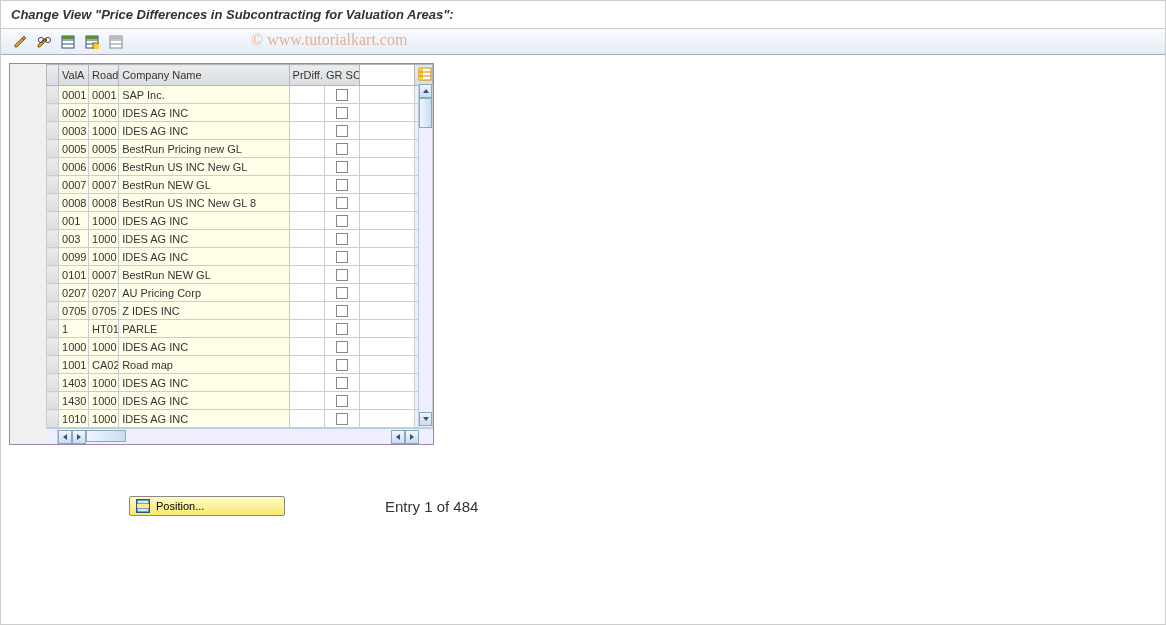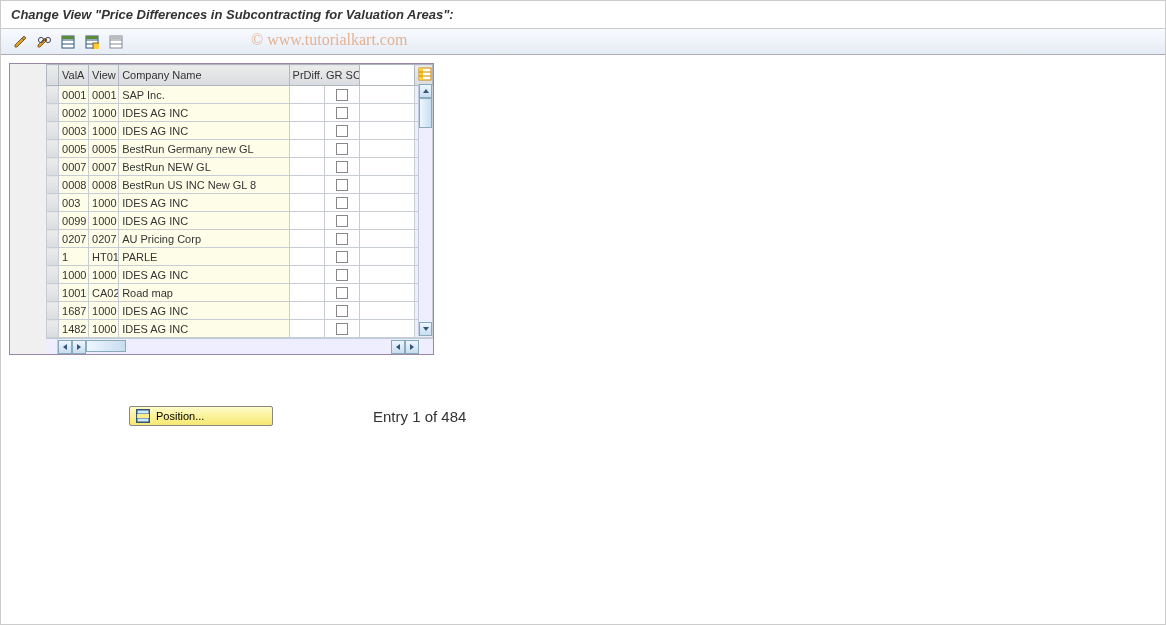--- a/index.html
+++ b/index.html
@@ -144,21 +144,21 @@
     .position-btn {
       display: inline-flex;
       align-items: center;
       gap: 6px;
       border: 1px solid #888;
       background: linear-gradient(180deg,#fefcc8 0,#f8e870 100%);
       padding: 2px 30px 2px 6px;
       cursor: pointer;
       font-size: 11px;
       border-radius: 2px;
-      width: 144px;
+      width: 156px;
       justify-content: flex-start;
     }
     .position-btn .icon {width:14px;height:14px;border:1px solid #357;background:#cde;}
     .cfg-icon { width:14px;height:14px;display:inline-block;}
     .cfg-icon svg { width:14px;height:14px;}
     .entry-label{font-size:15px;color:#333;}
   </style>
 </head>
 <body>
 
@@ -209,21 +209,21 @@
     <span class="watermark">© www.tutorialkart.com</span>
   </div>
 
   <div class="content-area">
     <div class="table-wrapper">
       <table class="table">
         <thead>
           <tr>
             <th class="row-handle"></th>
             <th class="col-vala">ValA</th>
-            <th class="col-cocd">View</th>
+            <th class="col-cocd">Road</th>
             <th class="col-cname">Company Name</th>
             <th class="col-prdiff" colspan="2">PrDiff. GR SC</th>
             <th class="col-pad"></th>
             <th class="col-cfg">
               <span class="cfg-icon">
                 <svg>
                     <rect x="1" y="1" width="12" height="12" fill="#fff" stroke="#cc8800"></rect>
                     <rect x="1" y="1" width="4" height="12" fill="#ffcc33"></rect>
                     <line x1="1" y1="5" x2="13" y2="5" stroke="#cc8800"></line>
                     <line x1="1" y1="9" x2="13" y2="9" stroke="#cc8800"></line>
@@ -260,21 +260,31 @@
               <td class="col-cname">IDES AG INC</td>
               <td class="col-prdiff" style="background:#fff"></td>
               <td class="col-chk"><span class="chk"></span></td>
               <td class="col-pad"></td>
               <td class="col-cfg" style="background:#eef"></td>
             </tr>
             <tr>
               <td class="row-handle"></td>
               <td class="col-vala">0005</td>
               <td class="col-cocd">0005</td>
-              <td class="col-cname">BestRun Germany new GL</td>
+              <td class="col-cname">BestRun Pricing new GL</td>
+              <td class="col-prdiff" style="background:#fff"></td>
+              <td class="col-chk"><span class="chk"></span></td>
+              <td class="col-pad"></td>
+              <td class="col-cfg" style="background:#eef"></td>
+            </tr>
+            <tr>
+              <td class="row-handle"></td>
+              <td class="col-vala">0006</td>
+              <td class="col-cocd">0006</td>
+              <td class="col-cname">BestRun US INC New GL</td>
               <td class="col-prdiff" style="background:#fff"></td>
               <td class="col-chk"><span class="chk"></span></td>
               <td class="col-pad"></td>
               <td class="col-cfg" style="background:#eef"></td>
             </tr>
             <tr>
               <td class="row-handle"></td>
               <td class="col-vala">0007</td>
               <td class="col-cocd">0007</td>
               <td class="col-cname">BestRun NEW GL</td>
@@ -288,50 +298,80 @@
               <td class="col-vala">0008</td>
               <td class="col-cocd">0008</td>
               <td class="col-cname">BestRun US INC New GL 8</td>
               <td class="col-prdiff" style="background:#fff"></td>
               <td class="col-chk"><span class="chk"></span></td>
               <td class="col-pad"></td>
               <td class="col-cfg" style="background:#eef"></td>
             </tr>
             <tr>
               <td class="row-handle"></td>
+              <td class="col-vala">001</td>
+              <td class="col-cocd">1000</td>
+              <td class="col-cname">IDES AG INC</td>
+              <td class="col-prdiff" style="background:#fff"></td>
+              <td class="col-chk"><span class="chk"></span></td>
+              <td class="col-pad"></td>
+              <td class="col-cfg" style="background:#eef"></td>
+            </tr>
+            <tr>
+              <td class="row-handle"></td>
               <td class="col-vala">003</td>
               <td class="col-cocd">1000</td>
               <td class="col-cname">IDES AG INC</td>
               <td class="col-prdiff" style="background:#fff"></td>
               <td class="col-chk"><span class="chk"></span></td>
               <td class="col-pad"></td>
               <td class="col-cfg" style="background:#eef"></td>
             </tr>
             <tr>
               <td class="row-handle"></td>
               <td class="col-vala">0099</td>
               <td class="col-cocd">1000</td>
               <td class="col-cname">IDES AG INC</td>
+              <td class="col-prdiff" style="background:#fff"></td>
+              <td class="col-chk"><span class="chk"></span></td>
+              <td class="col-pad"></td>
+              <td class="col-cfg" style="background:#eef"></td>
+            </tr>
+            <tr>
+              <td class="row-handle"></td>
+              <td class="col-vala">0101</td>
+              <td class="col-cocd">0007</td>
+              <td class="col-cname">BestRun NEW GL</td>
               <td class="col-prdiff" style="background:#fff"></td>
               <td class="col-chk"><span class="chk"></span></td>
               <td class="col-pad"></td>
               <td class="col-cfg" style="background:#eef"></td>
             </tr>
             <tr>
               <td class="row-handle"></td>
               <td class="col-vala">0207</td>
               <td class="col-cocd">0207</td>
               <td class="col-cname">AU Pricing Corp</td>
               <td class="col-prdiff" style="background:#fff"></td>
               <td class="col-chk"><span class="chk"></span></td>
               <td class="col-pad"></td>
               <td class="col-cfg" style="background:#eef"></td>
             </tr>
             <tr>
               <td class="row-handle"></td>
+              <td class="col-vala">0705</td>
+              <td class="col-cocd">0705</td>
+              <td class="col-cname">Z IDES INC</td>
+              <td class="col-prdiff" style="background:#fff"></td>
+              <td class="col-chk"><span class="chk"></span></td>
+              <td class="col-pad"></td>
+              <td class="col-cfg" style="background:#eef"></td>
+            </tr>
+            <tr>
+              <td class="row-handle"></td>
               <td class="col-vala">1</td>
               <td class="col-cocd">HT01</td>
               <td class="col-cname">PARLE</td>
               <td class="col-prdiff" style="background:#fff"></td>
               <td class="col-chk"><span class="chk"></span></td>
               <td class="col-pad"></td>
               <td class="col-cfg" style="background:#eef"></td>
             </tr>
             <tr>
               <td class="row-handle"></td>
@@ -348,31 +388,41 @@
               <td class="col-vala">1001</td>
               <td class="col-cocd">CA02</td>
               <td class="col-cname">Road map</td>
               <td class="col-prdiff" style="background:#fff"></td>
               <td class="col-chk"><span class="chk"></span></td>
               <td class="col-pad"></td>
               <td class="col-cfg" style="background:#eef"></td>
             </tr>
             <tr>
               <td class="row-handle"></td>
-              <td class="col-vala">1687</td>
-              <td class="col-cocd">1000</td>
-              <td class="col-cname">IDES AG INC</td>
-              <td class="col-prdiff" style="background:#fff"></td>
-              <td class="col-chk"><span class="chk"></span></td>
-              <td class="col-pad"></td>
-              <td class="col-cfg" style="background:#eef"></td>
-            </tr>
-            <tr>
-              <td class="row-handle"></td>
-              <td class="col-vala">1482</td>
+              <td class="col-vala">1403</td>
+              <td class="col-cocd">1000</td>
+              <td class="col-cname">IDES AG INC</td>
+              <td class="col-prdiff" style="background:#fff"></td>
+              <td class="col-chk"><span class="chk"></span></td>
+              <td class="col-pad"></td>
+              <td class="col-cfg" style="background:#eef"></td>
+            </tr>
+            <tr>
+              <td class="row-handle"></td>
+              <td class="col-vala">1430</td>
+              <td class="col-cocd">1000</td>
+              <td class="col-cname">IDES AG INC</td>
+              <td class="col-prdiff" style="background:#fff"></td>
+              <td class="col-chk"><span class="chk"></span></td>
+              <td class="col-pad"></td>
+              <td class="col-cfg" style="background:#eef"></td>
+            </tr>
+            <tr>
+              <td class="row-handle"></td>
+              <td class="col-vala">1010</td>
               <td class="col-cocd">1000</td>
               <td class="col-cname">IDES AG INC</td>
               <td class="col-prdiff" style="background:#fff"></td>
               <td class="col-chk"><span class="chk"></span></td>
               <td class="col-pad"></td>
               <td class="col-cfg" style="background:#eef"></td>
             </tr>
           </tbody>
       </table>
       <div class="scroll-vert">

